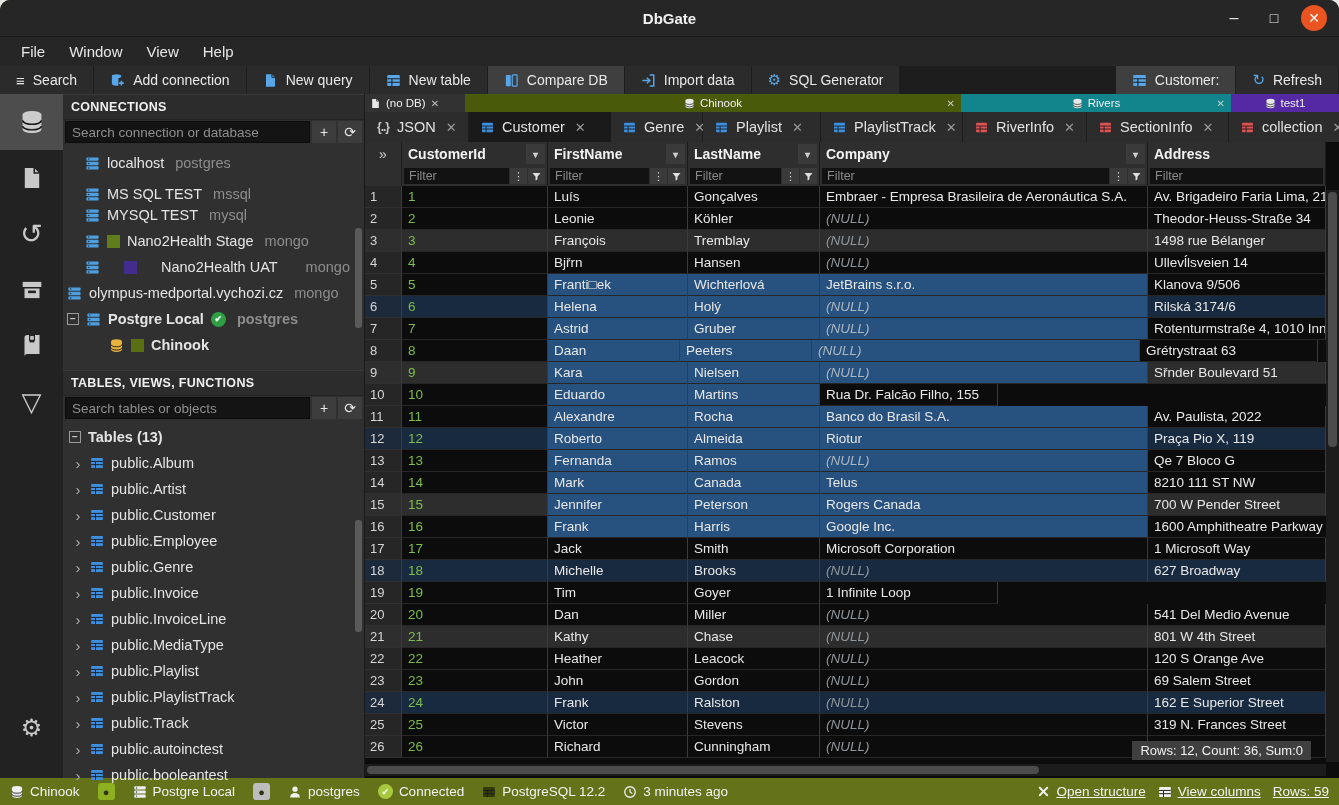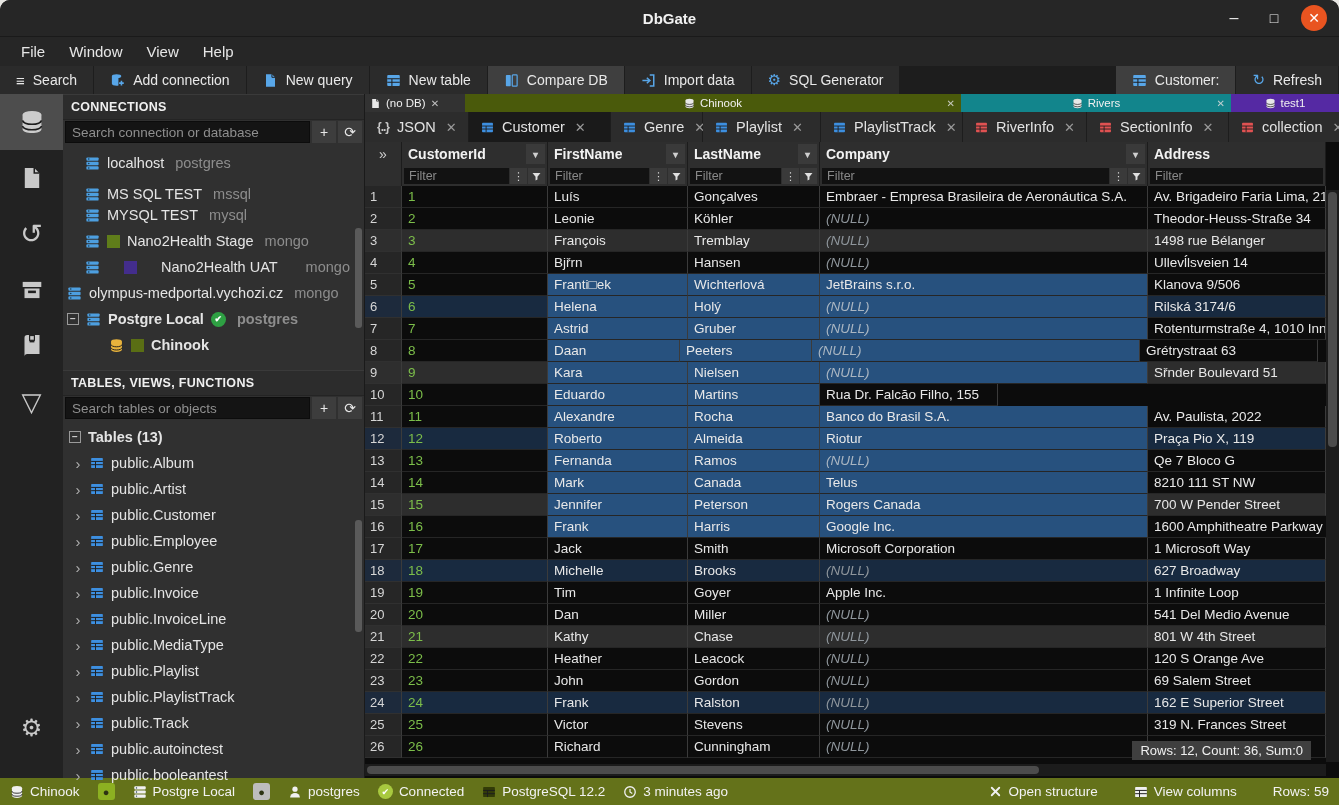--- a/index.html
+++ b/index.html
@@ -92,21 +92,21 @@
 
   .vscroll { position:absolute; top:48px; bottom:16px; right:0; width:13px; background:#1c1c1c; }
   .vscroll .thumb { position:absolute; top:2px; left:2px; right:2px; height:255px; background:#4c4c4c; border-radius:4px;}
   .hscroll { position:absolute; left:0; right:13px; bottom:2px; height:12px; background:#1c1c1c; }
   .hscroll .thumb { position:absolute; top:2px; bottom:2px; left:2px; width:672px; background:#4c4c4c; border-radius:4px;}
   .grid-overlay { position:absolute; right:28px; top:647px; background:#3f3f3f; color:#f0f0f0; font-size:13px; padding:2px 8px; }
 
   
   .statusbar { height:27px; background:#64721a; display:flex; align-items:center; padding:0 10px; gap:18px; flex:none; color:#f2f2f2; font-size:13.5px; }
   .sb-item { display:flex; align-items:center; gap:6px; white-space:nowrap; }
-  .sb-right { margin-left:auto; display:flex; gap:36px; align-items:center; }
+  .sb-right { margin-left:auto; display:flex; gap:12px; align-items:center;text-decoration:underline; }
   .sb-swatch { width:17px; height:17px; border-radius:3px; display:flex; align-items:center; justify-content:center; }
   .sb-swatch::after{ content:"●"; font-size:11px; color:#2c3312; }
   .sb-check { width:15px; height:15px; border-radius:50%; background:#a8c93f; color:#fff; font-size:9px; display:flex; align-items:center; justify-content:center; }
 </style>
 </head>
 <body>
 
 <div class="window">
 
   <div class="titlebar">
@@ -864,21 +864,20 @@
               <div class="g-cell" style="width: 328px;">
                 <span class="nullv">(NULL)</span>
               </div>
               <div class="g-cell" style="width: 178px;">627 Broadway</div>
             </div>
             <div class="g-row">
               <div class="g-gut">19</div>
               <div class="g-cell idcell" style="width: 146px;">19</div>
               <div class="g-cell" style="width: 140px;">Tim</div>
               <div class="g-cell" style="width: 132px;">Goyer</div>
-              <div class="g-cell" style="width: 328px;">Apple Inc.</div>
               <div class="g-cell" style="width: 178px;">1 Infinite Loop</div>
             </div>
             <div class="g-row">
               <div class="g-gut">20</div>
               <div class="g-cell idcell" style="width: 146px;">20</div>
               <div class="g-cell" style="width: 140px;">Dan</div>
               <div class="g-cell" style="width: 132px;">Miller</div>
               <div class="g-cell" style="width: 328px;">
                 <span class="nullv">(NULL)</span>
               </div>

